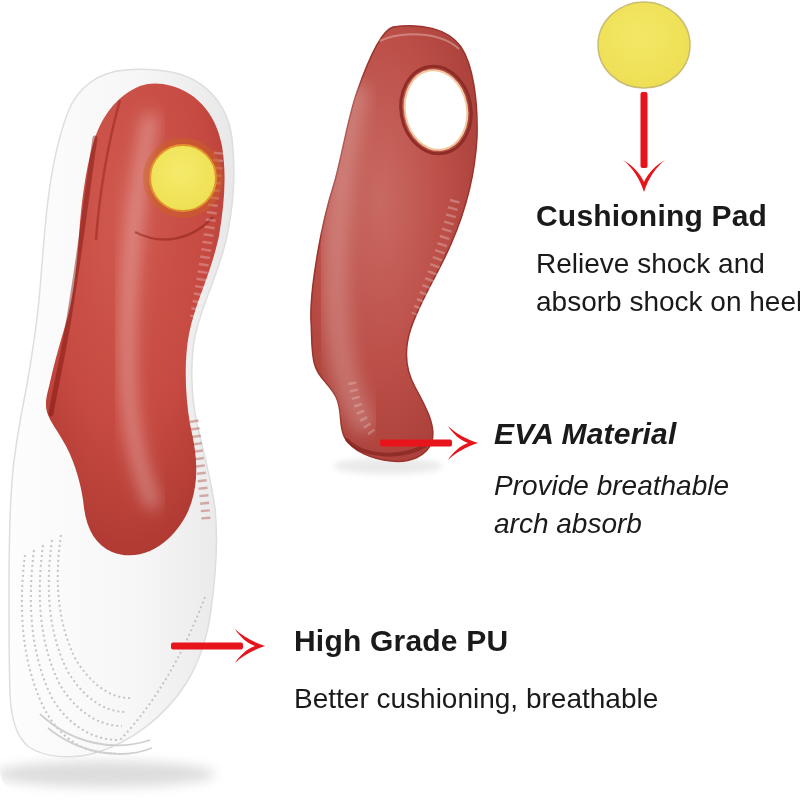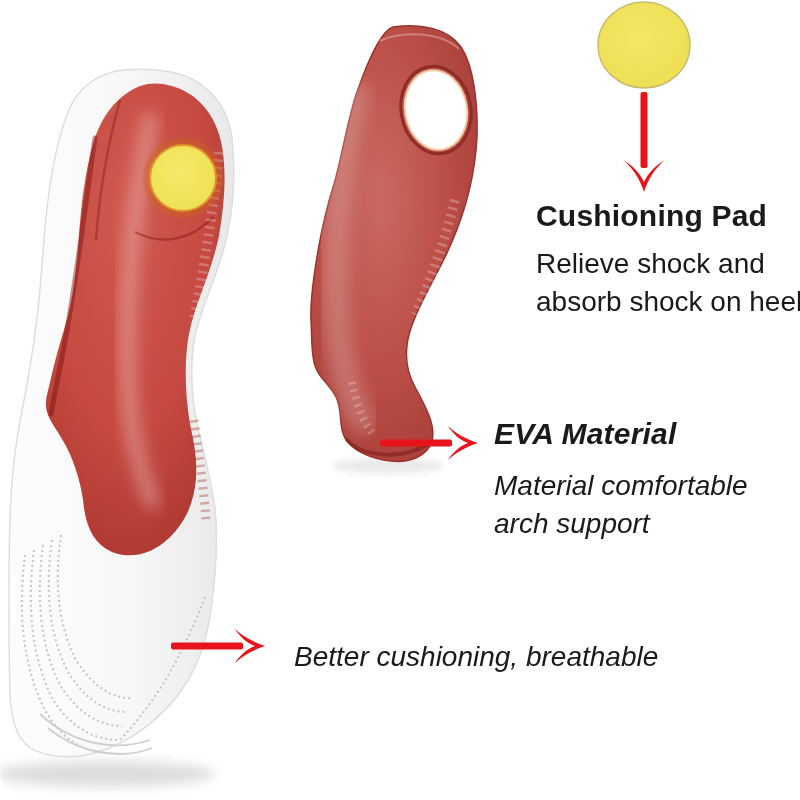--- a/index.html
+++ b/index.html
@@ -25,21 +25,21 @@
     margin:12px 0 0 0;
     font-size:28px;
     font-weight:400;
     line-height:38px;
     white-space:nowrap;
   }
   .callout-cushioning{left:536px;top:199px;}
   .callout-eva{left:494px;top:417px;font-style:italic;}
   .callout-eva .desc{margin-top:16px;}
   .callout-pu{left:294px;top:624px;}
-  .callout-pu .desc{margin-top:14px;font-style:italic;}
+  .callout-pu .desc{margin-top:22px;}
 </style>
 </head>
 <body>
 
 <div class="stage">
 
   <svg class="photo-canvas" width="800" height="800" viewBox="0 0 800 800">
     <defs>
       <linearGradient id="puGrad" x1="0" y1="0" x2="1" y2="0">
         <stop offset="0" stop-color="#fdfdfd"></stop>
@@ -175,24 +175,25 @@
     <h2>Cushioning Pad</h2>
     <p class="desc">
       <span>Relieve shock and</span><br>
       <span>absorb shock on heel</span>
     </p>
   </div>
 
   <div class="callout callout-eva">
     <h2>EVA Material</h2>
     <p class="desc">
-      <span>Material comfortable</span><br>
-      <span>arch support</span>
+      <span>Provide breathable</span><br>
+      <span>arch absorb</span>
     </p>
   </div>
 
   <div class="callout callout-pu">
+    <h2>High Grade PU</h2>
     <p class="desc">
       <span>Better cushioning, breathable</span>
     </p>
   </div>
 
 </div>
 
 </body></html>

